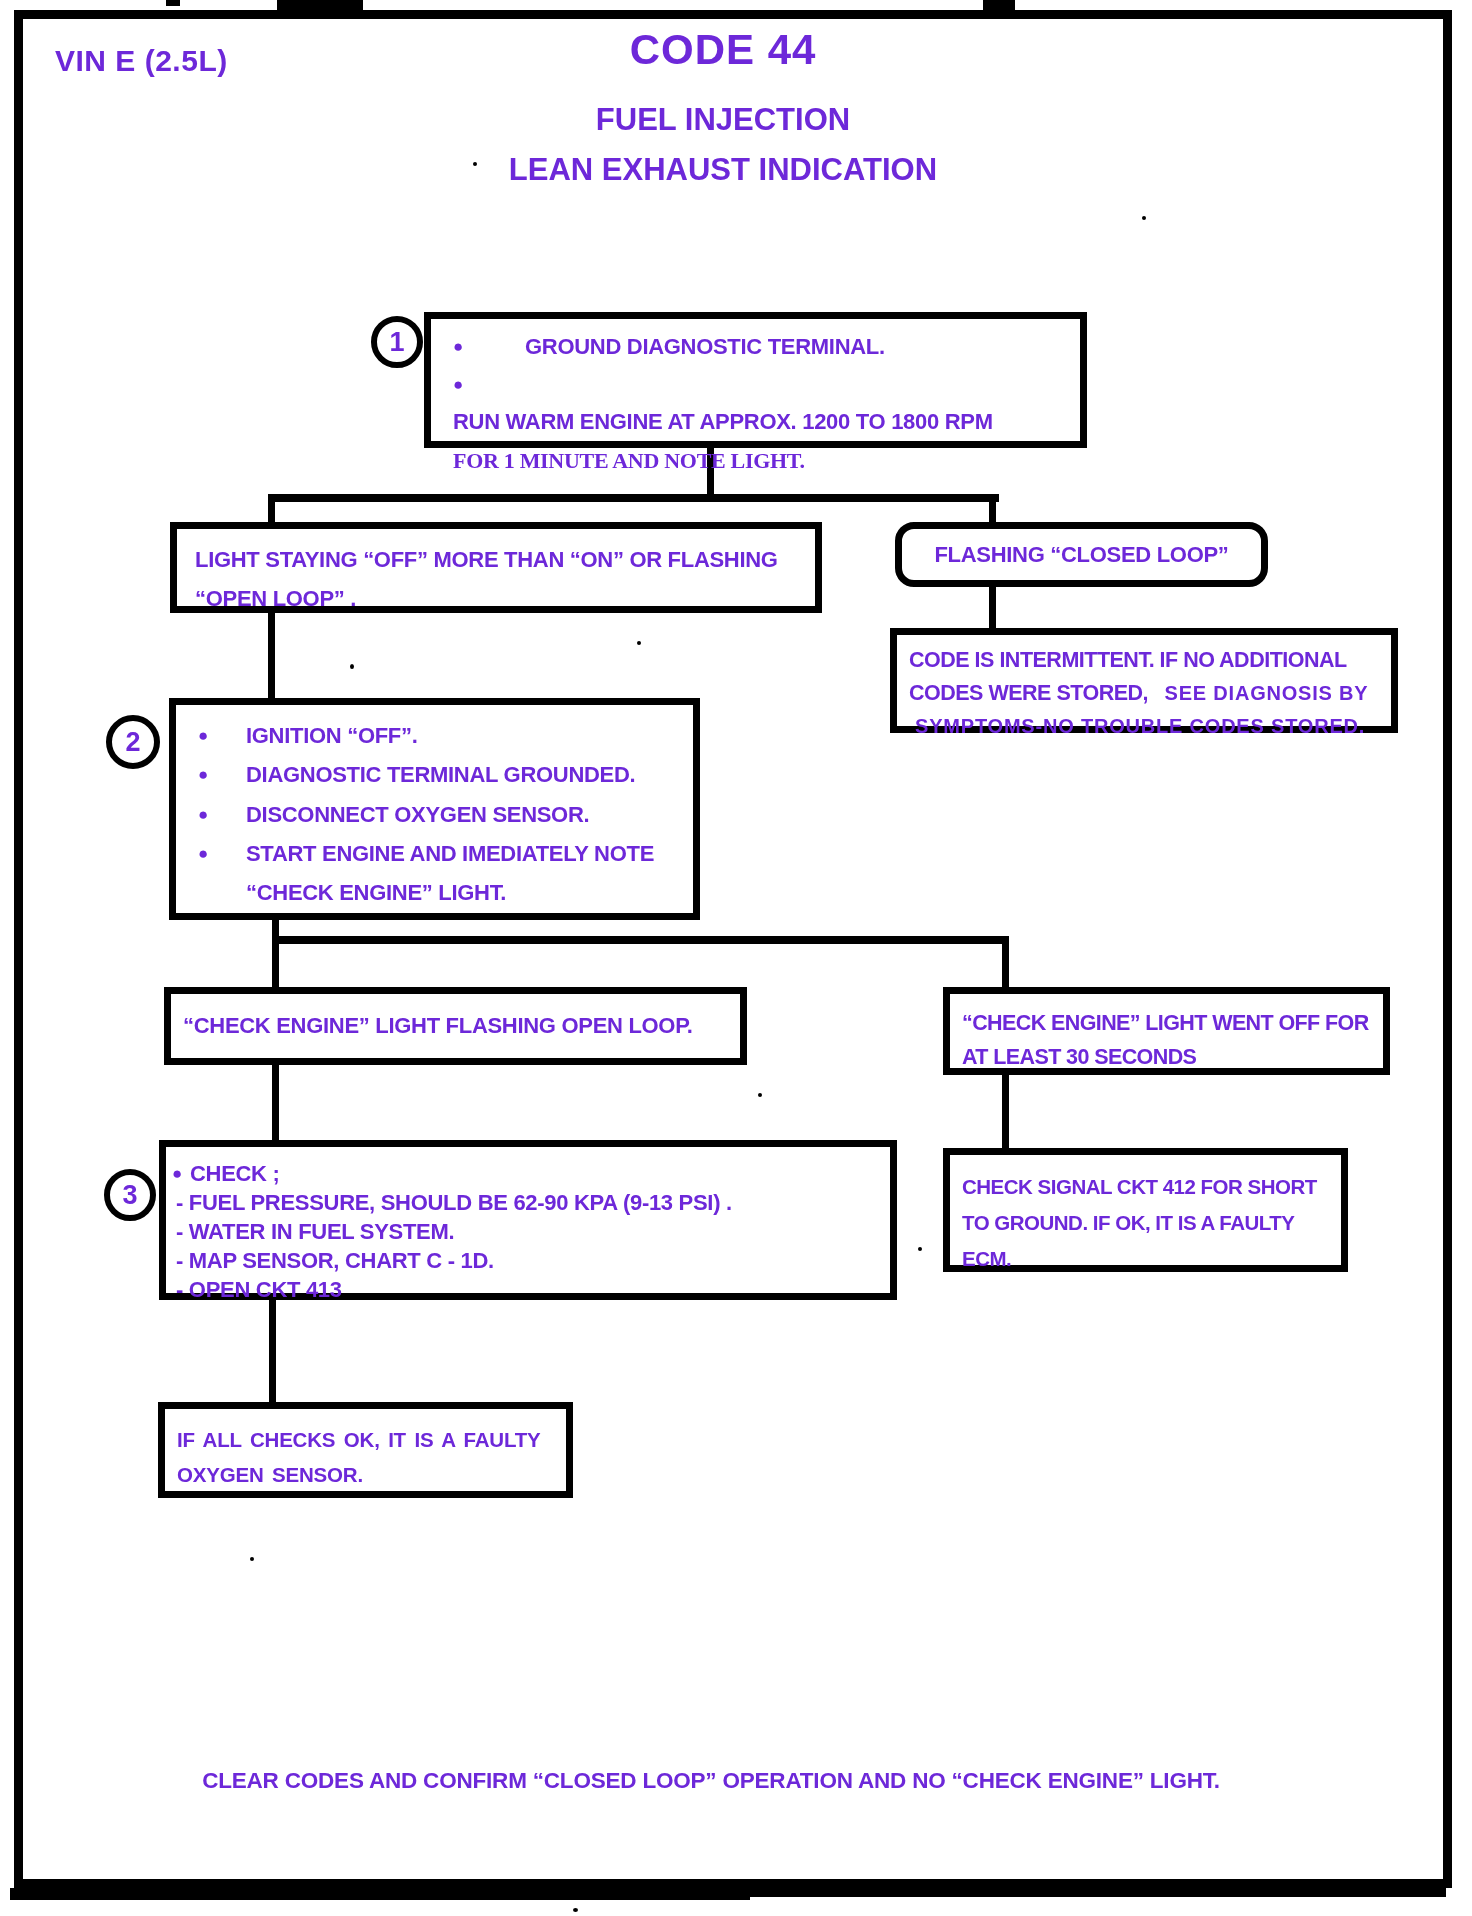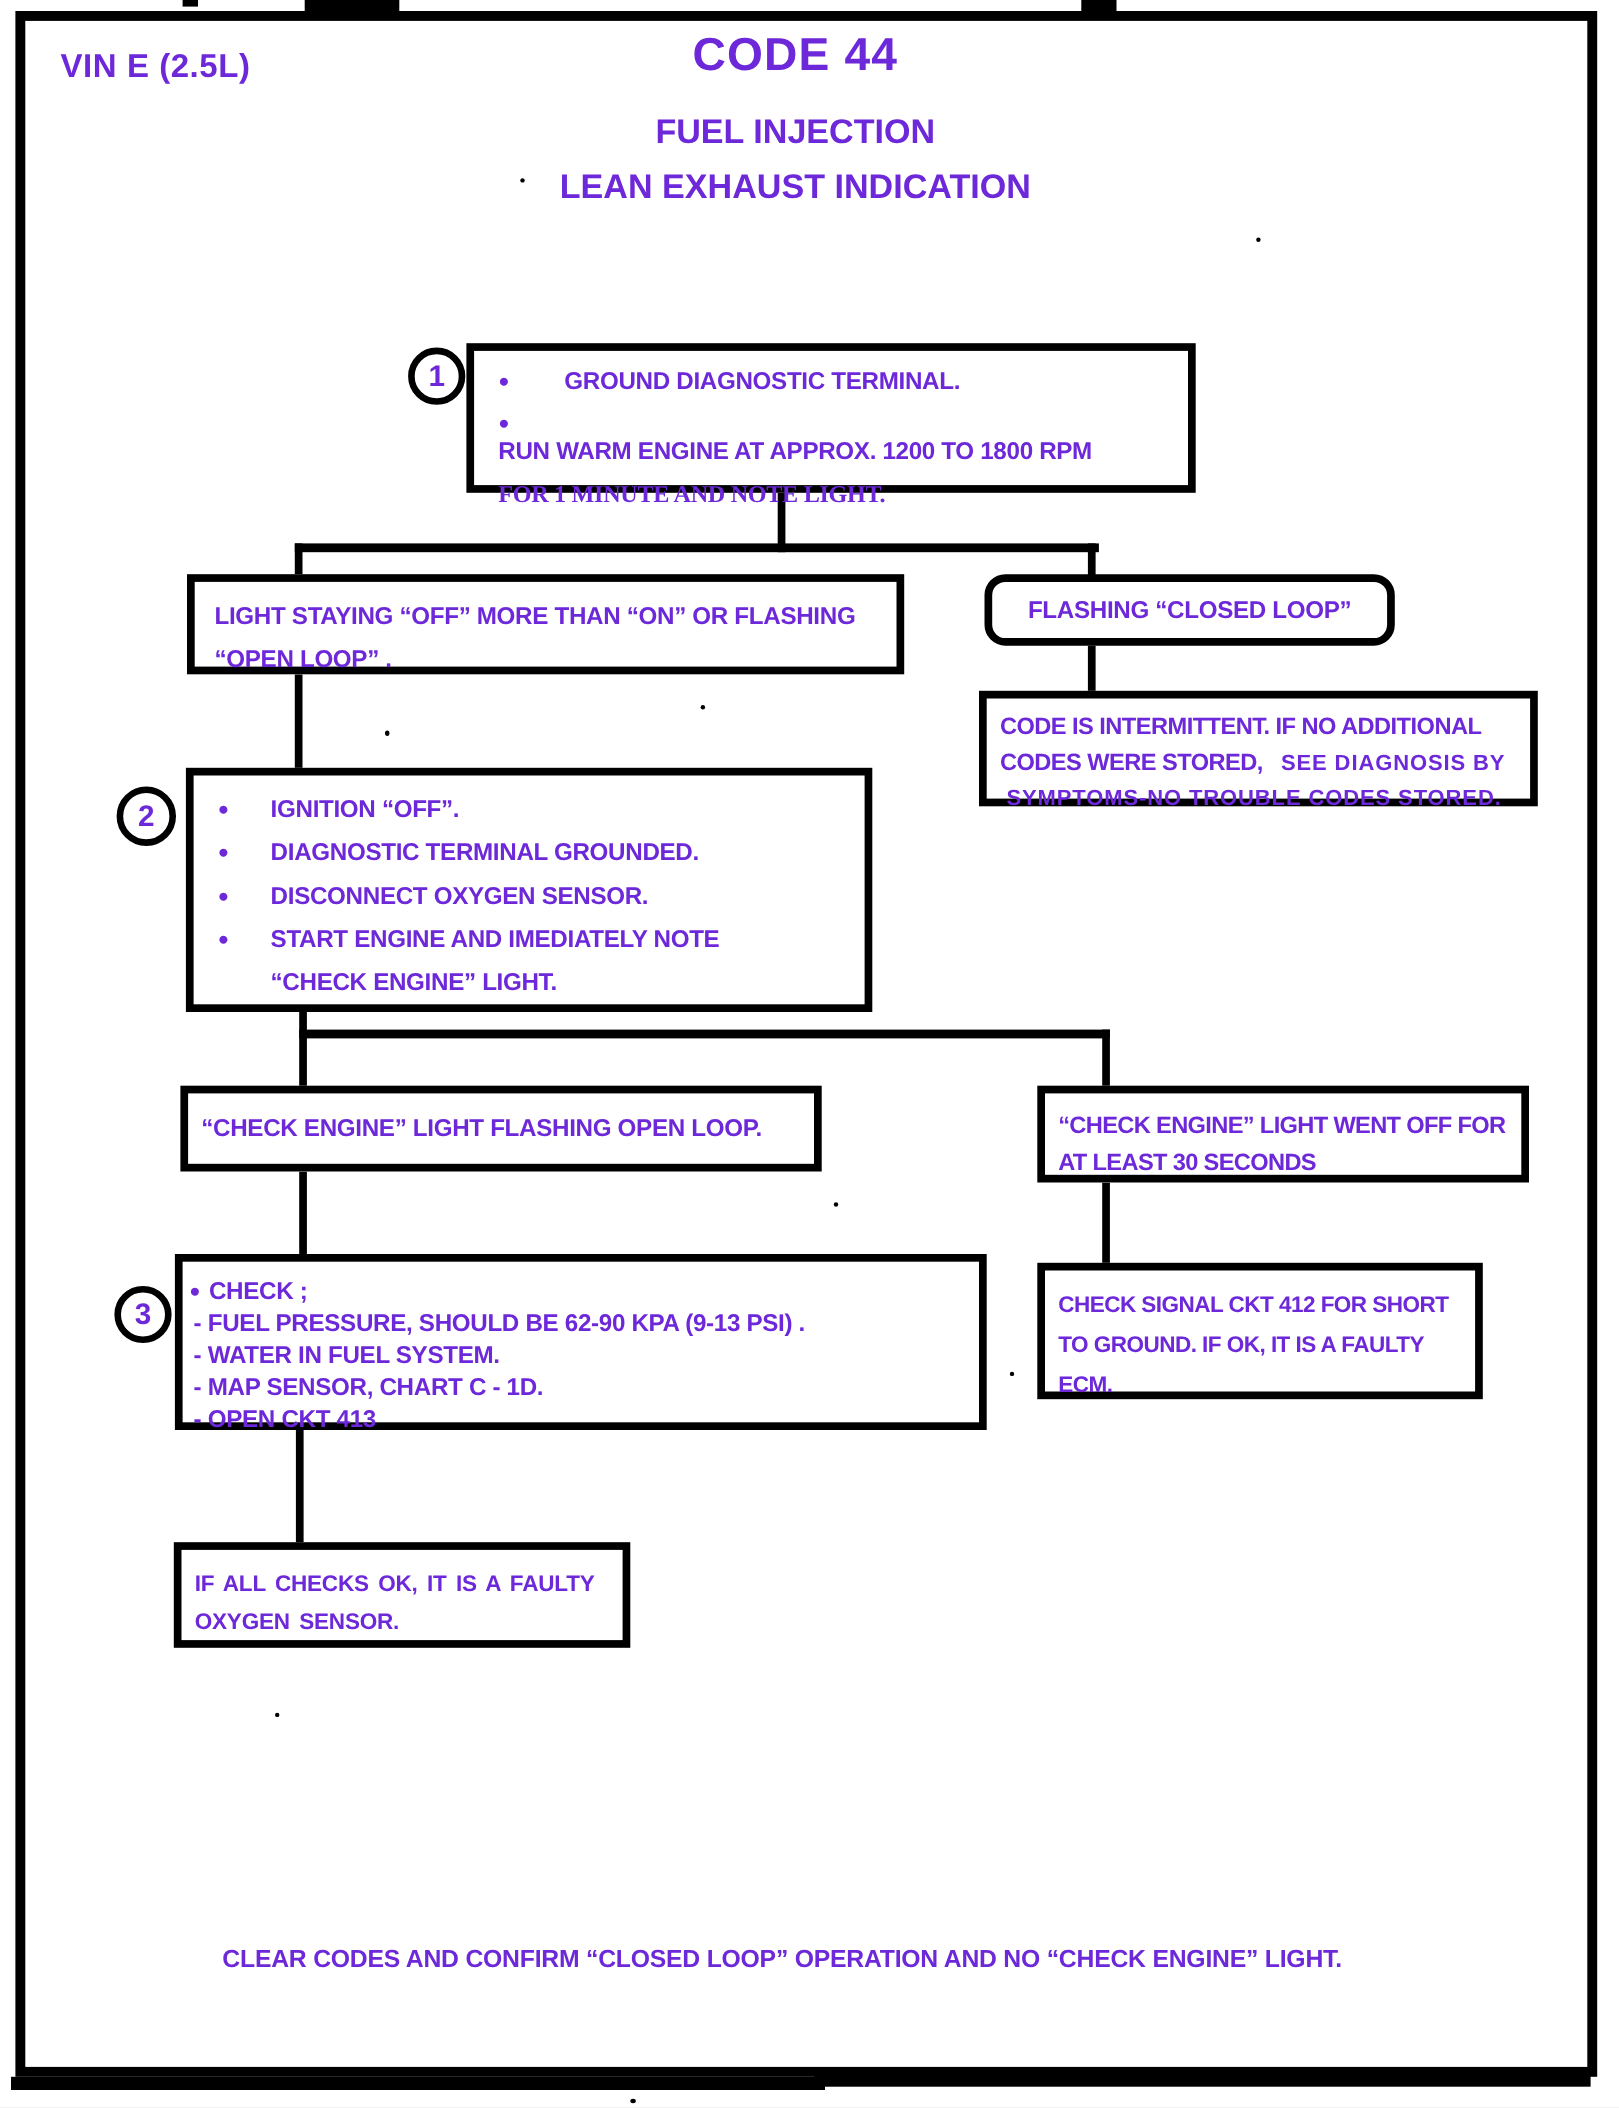--- a/index.html
+++ b/index.html
@@ -21,26 +21,26 @@
          font-size:27px;font-weight:bold;background:#fff;}
   .brow{display:flex;align-items:flex-start;}
   .bdot{flex:0 0 auto;font-size:17px;line-height:25px;}
   .bdot::before{content:"\25CF";}
   .speck{position:absolute;background:#000;border-radius:50%;}
   .bar{position:absolute;background:#000;}
   .lt{font-size:20px;letter-spacing:0.8px;}
   
   #box1{left:424px;top:312px;width:663px;height:136px;padding:15px 0 0 22px;}
   #box1 .bdot{width:60px;}
-  #box1 .brow{margin-bottom:13px;}
+  #box1 .brow{margin-bottom:13px;gap:12px;}
   #lightoff{left:170px;top:522px;width:652px;height:91px;padding:12px 0 0 18px;line-height:1.75;}
   #closedloop{left:895px;top:522px;width:373px;height:65px;display:flex;align-items:center;justify-content:center;border-radius:19px;}
   #intermittent{left:890px;top:628px;width:508px;height:105px;padding:9px 0 0 12px;
                 font-size:21.5px;letter-spacing:-0.5px;line-height:1.55;}
-  #box2{left:169px;top:698px;width:624px;height:222px;padding:18px 0 0 14px;}
+  #box2{left:169px;top:698px;width:531px;height:222px;padding:18px 0 0 14px;}
   #box2 .bdot{width:48px;padding-left:8px;}
   #box2 .brow{margin-bottom:14px;}
   #box2 .cont{padding-left:56px;}
   #openloop{left:164px;top:987px;width:583px;height:78px;display:flex;align-items:center;padding-left:12px;box-sizing:border-box;}
   #wentoff{left:943px;top:987px;width:447px;height:88px;padding:12px 0 0 12px;
            font-size:21.5px;letter-spacing:-0.6px;line-height:1.6;}
   #box3{left:159px;top:1140px;width:738px;height:160px;padding:12px 0 0 10px;line-height:1.32;}
   #box3 .hrow .bdot{margin-right:8px;margin-left:-4px;}
   #box3 .hrow{display:flex;align-items:center;}
   #ckt412{left:943px;top:1148px;width:405px;height:124px;padding:14px 0 0 12px;

